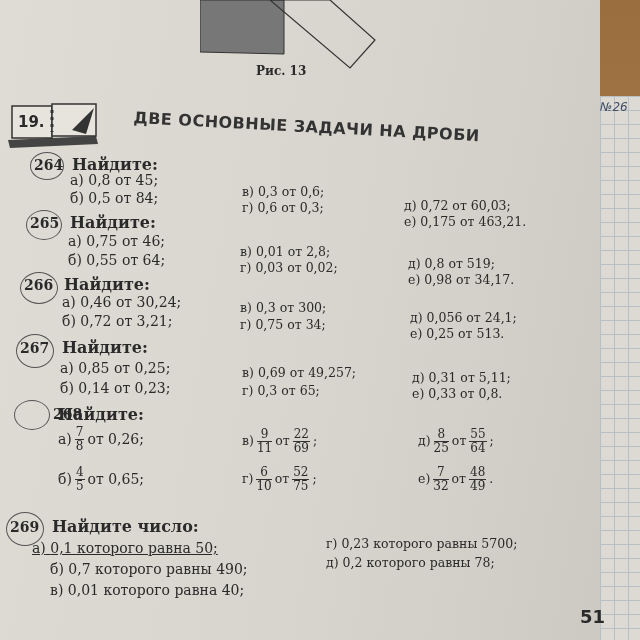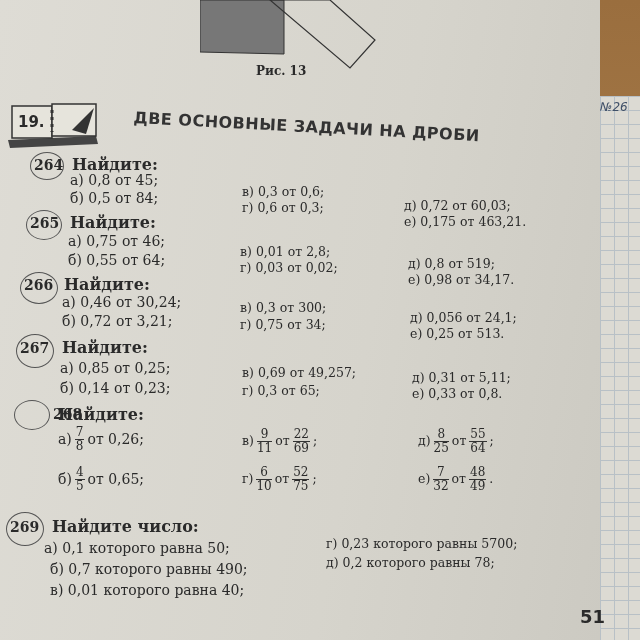--- a/index.html
+++ b/index.html
@@ -99,20 +99,20 @@
   <div class="item" style="left:58px;top:426px;"><span>а)</span><span class="frac"><span class="num">7</span><span>8</span></span><span>от</span> <span>0,26;</span></div>
   <div class="item" style="left:58px;top:466px;"><span>б)</span><span class="frac"><span class="num">4</span><span>5</span></span><span>от</span> <span>0,65;</span></div>
   <div class="item small" style="left:242px;top:428px;"><span>в)</span><span class="frac"><span class="num">9</span><span>11</span></span><span>от</span><span class="frac"><span class="num">22</span><span>69</span></span><span>;</span></div>
   <div class="item small" style="left:242px;top:466px;"><span>г)</span><span class="frac"><span class="num">6</span><span>10</span></span><span>от</span><span class="frac"><span class="num">52</span><span>75</span></span><span>;</span></div>
   <div class="item small" style="left:418px;top:428px;"><span>д)</span><span class="frac"><span class="num">8</span><span>25</span></span><span>от</span><span class="frac"><span class="num">55</span><span>64</span></span><span>;</span></div>
   <div class="item small" style="left:418px;top:466px;"><span>е)</span><span class="frac"><span class="num">7</span><span>32</span></span><span>от</span><span class="frac"><span class="num">48</span><span>49</span></span><span>.</span></div>
 
   <div class="circle" style="left:6px;top:512px;width:36px;height:32px;"></div>
   <div class="problem-num" style="left:10px;top:519px;">269</div>
   <div class="problem-head" style="left:52px;top:517px;">Найдите число:</div>
-  <div class="item" style="left:44px;top:540px;"><span>а)</span> <span>0,1 которого равна 50;</span></div>
+  <div class="item" style="left:32px;top:540px;text-decoration:underline;"><span>а)</span> <span>0,1 которого равна 50;</span></div>
   <div class="item" style="left:50px;top:561px;"><span>б)</span> <span>0,7 которого равны 490;</span></div>
   <div class="item" style="left:50px;top:582px;"><span>в)</span> <span>0,01 которого равна 40;</span></div>
   <div class="item small" style="left:326px;top:536px;"><span>г)</span> <span>0,23 которого равны 5700;</span></div>
   <div class="item small" style="left:326px;top:555px;"><span>д)</span> <span>0,2 которого равны 78;</span></div>
 
   <div class="page-num">51</div>
 </div>
 
 </body></html>

